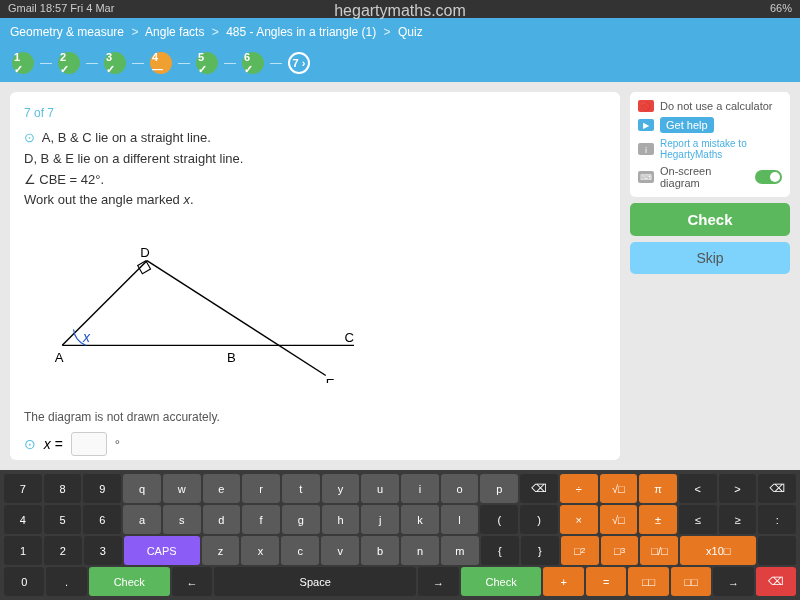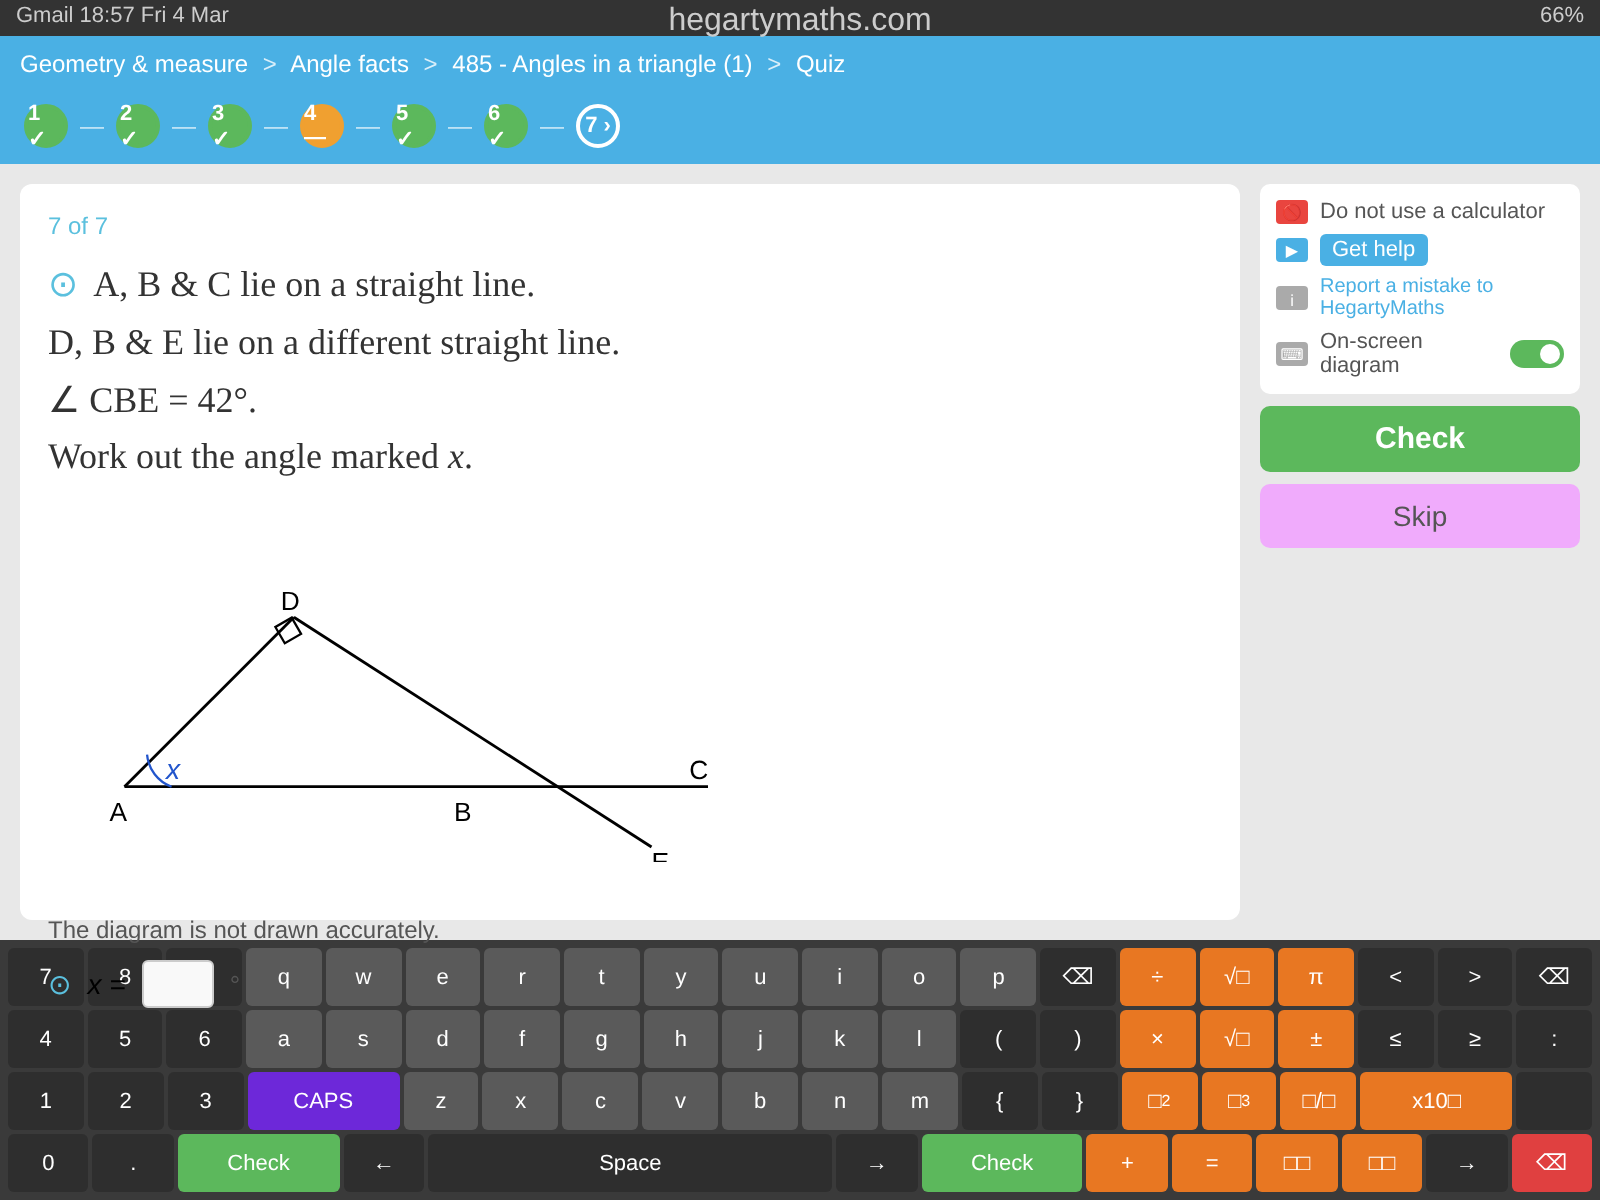--- a/index.html
+++ b/index.html
@@ -69,21 +69,21 @@
 
     
     #question-card {
       background: white;
       border-radius: 6px;
       padding: 14px;
       flex: 1;
       position: relative;
     }
     .q-num { color: #5bc0de; font-size: 12px; margin-bottom: 8px; }
-    .q-text { font-size: 18px; line-height: 1.6; color: #333; margin-bottom: 20px; font-family: Liberation Serif, serif; }
+    .q-text { font-size: 13px; line-height: 1.6; color: #333; margin-bottom: 4px; }
 
     
     #diagram {
       width: 340px; height: 160px;
       margin: 8px 0;
     }
 
     .not-drawn { font-size: 12px; color: #555; margin-top: 16px; margin-bottom: 8px; }
 
     
@@ -166,21 +166,21 @@
       color: white;
       border: none;
       border-radius: 5px;
       padding: 8px;
       font-size: 15px;
       font-weight: bold;
       cursor: pointer;
       width: 100%;
     }
     .skip-btn {
-      background: #f0abfc;
+      background: #7dd3fc;
       color: #555;
       border: none;
       border-radius: 5px;
       padding: 8px;
       font-size: 14px;
       cursor: pointer;
       width: 100%;
     }
 
     
@@ -207,21 +207,21 @@
       align-items: center;
       justify-content: center;
       cursor: pointer;
       flex: 1;
       min-width: 0;
     }
     .kb-key.dark { background: #2e2e2e; }
     .kb-key.orange { background: #e87722; }
     .kb-key.green { background: #5cb85c; }
     .kb-key.red { background: #e04040; }
-    .kb-key.light { background: #6d28d9; }
+    .kb-key.light { background: #8b5cf6; }
     .kb-key.wide { flex: 2; }
     .kb-key.space { flex: 5; }
 
     svg text { font-family: Arial, sans-serif; }
   </style>
 </head>
 <body>
 
 <div id="top-bar">
   <span>Gmail  18:57  Fri 4 Mar</span>

